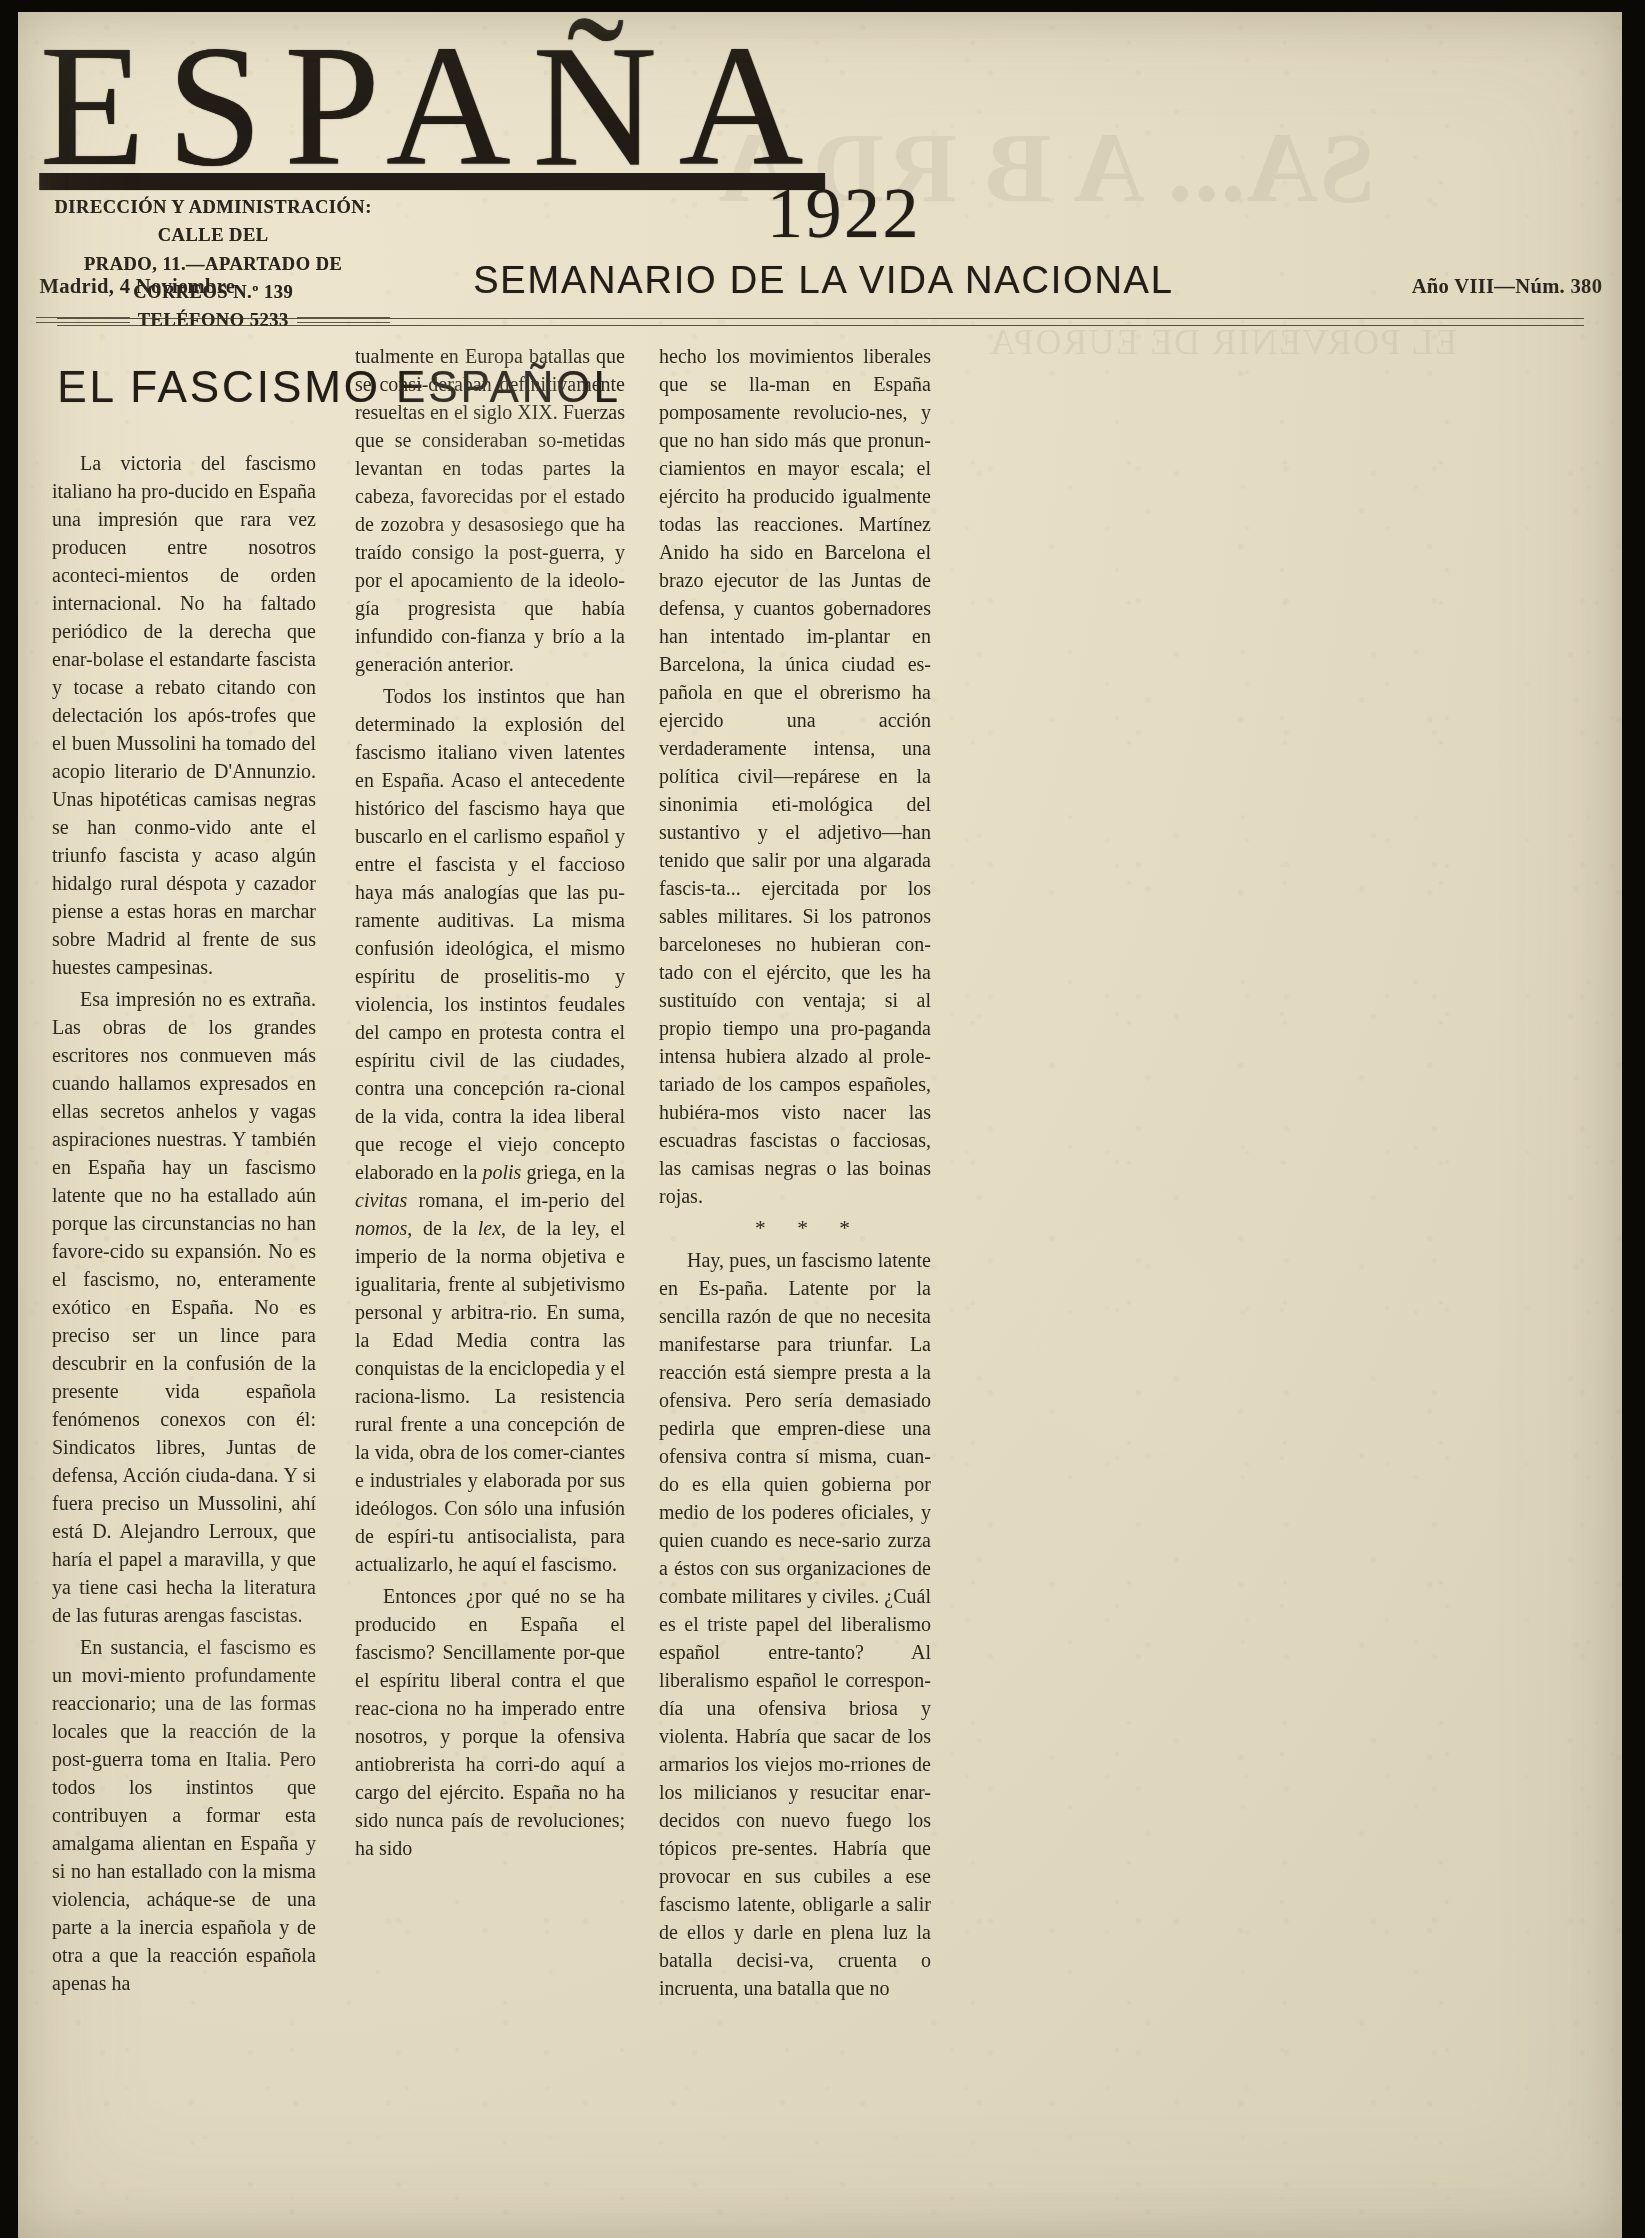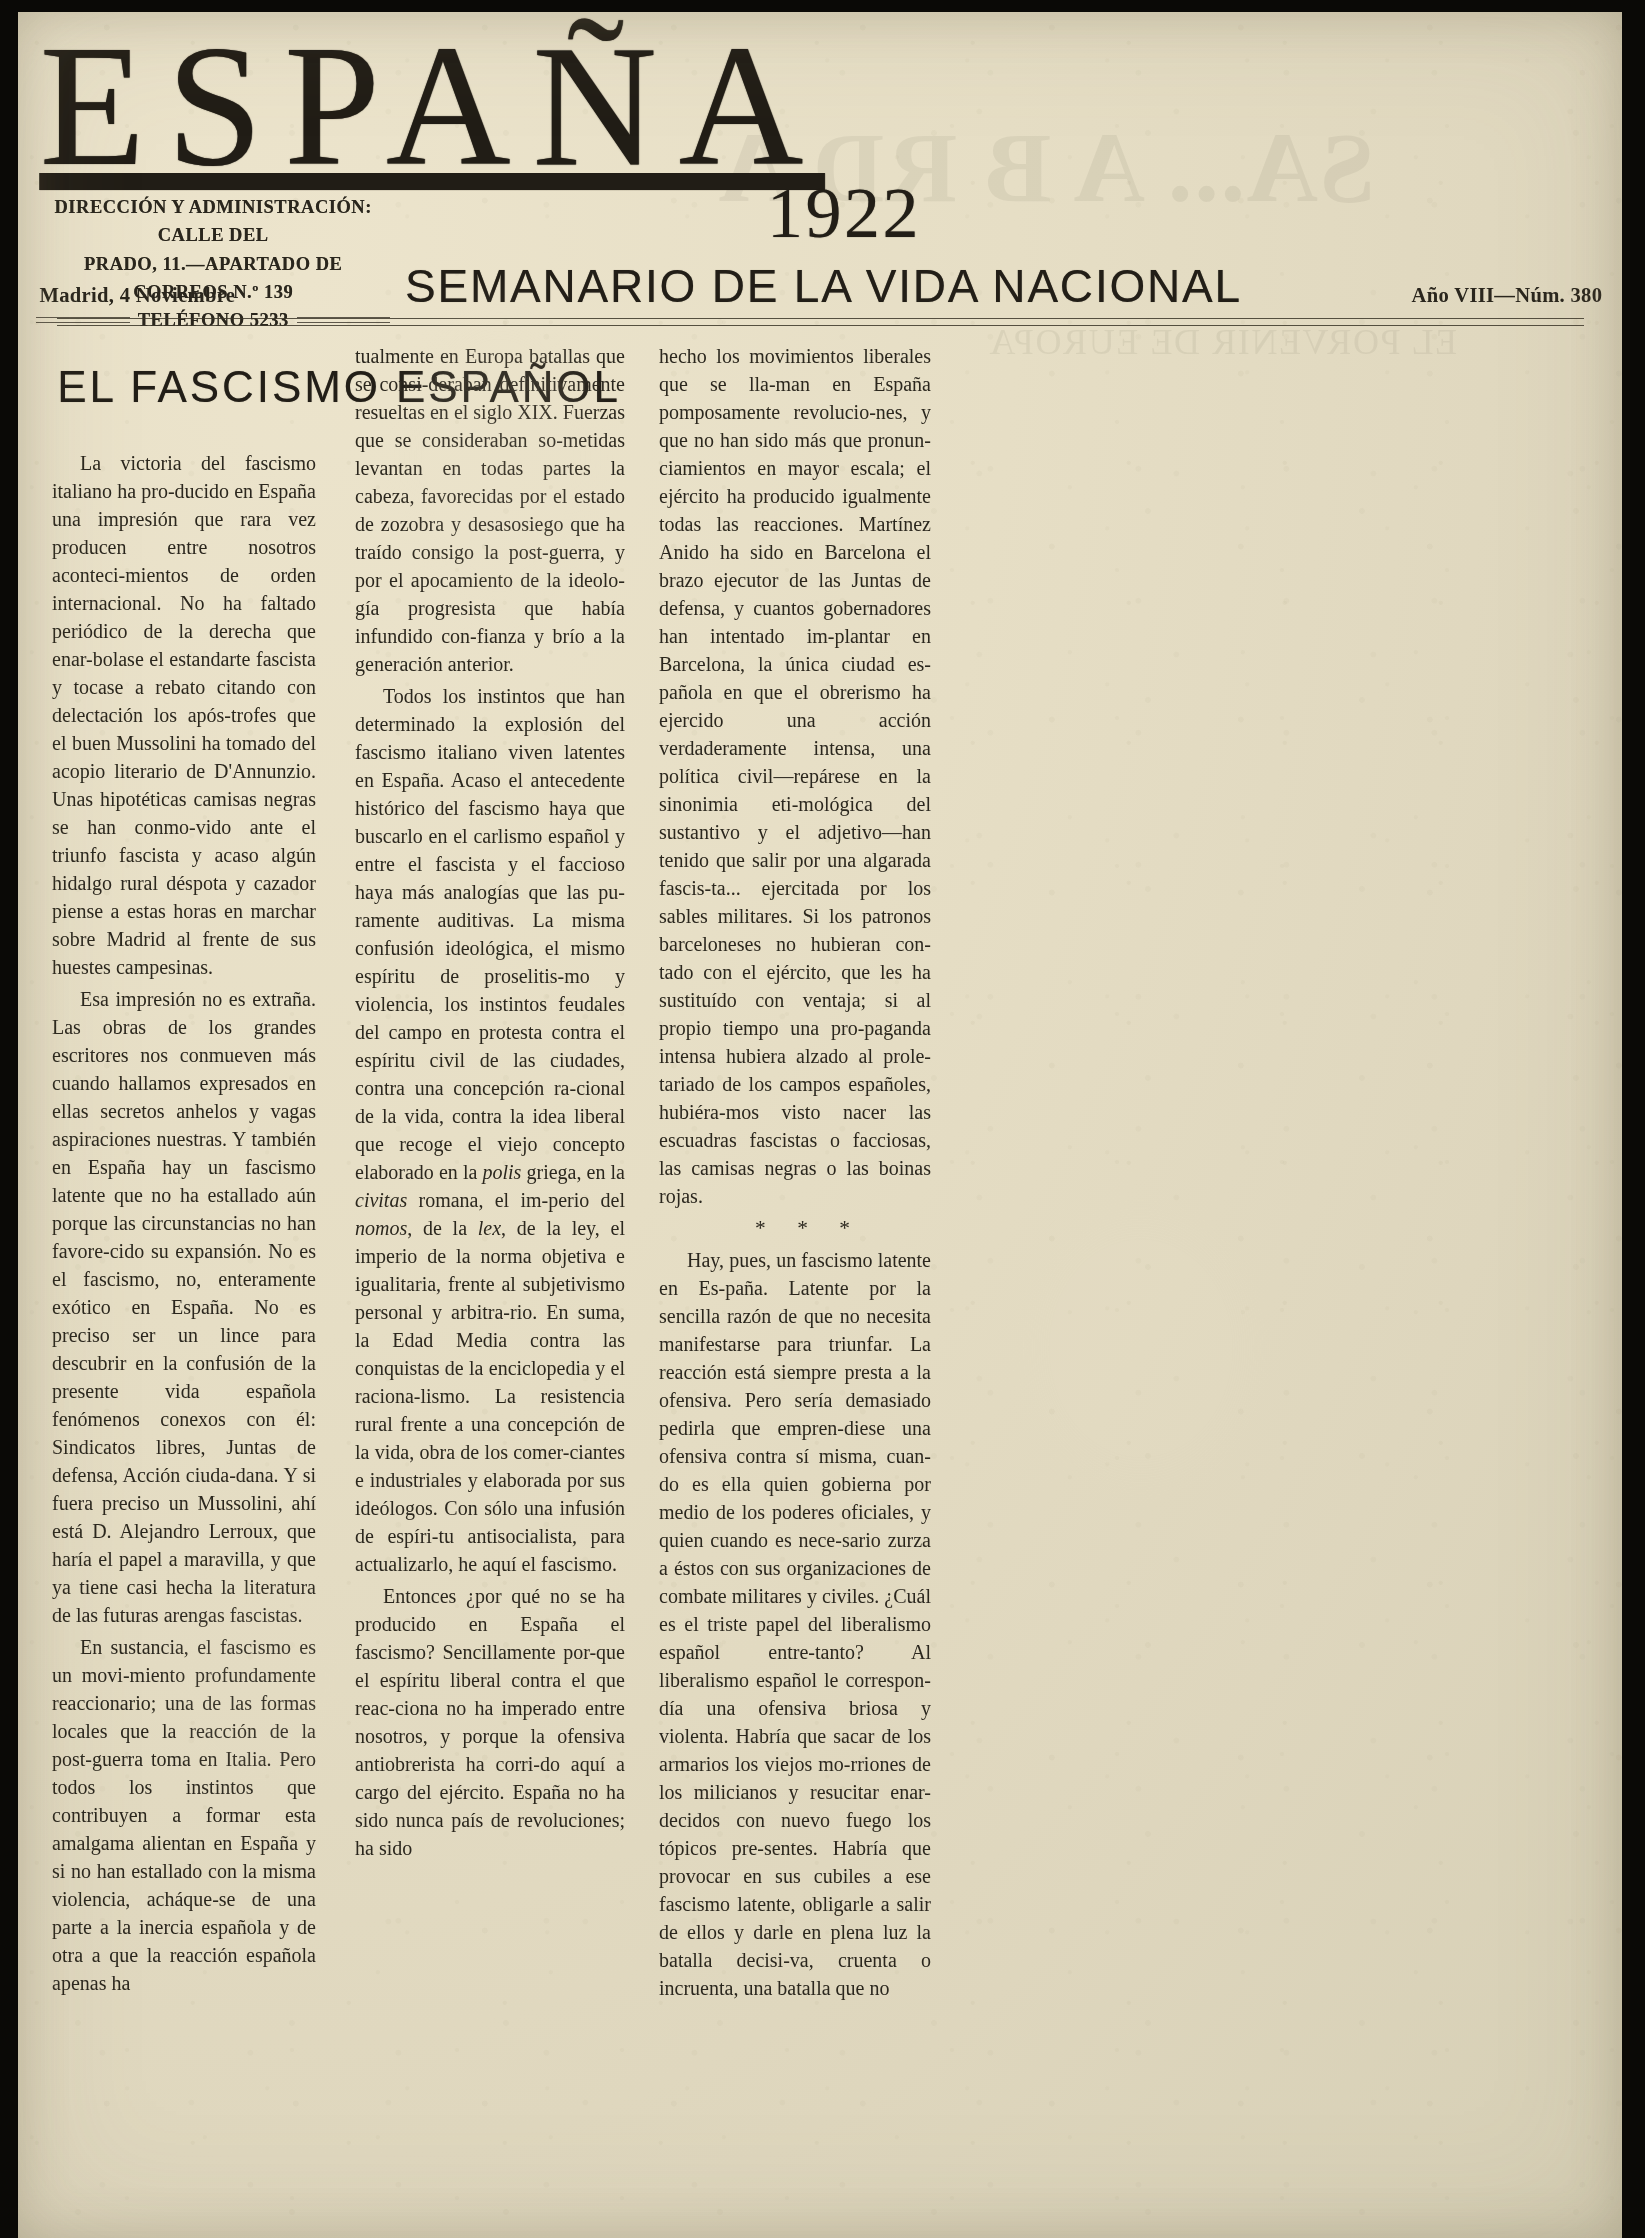--- a/index.html
+++ b/index.html
@@ -155,21 +155,21 @@
   .subhead-left, .subhead-right {
     font-family: "Liberation Serif", "DejaVu Serif", serif;
     font-size: 20.6px;
     font-weight: 700;
     letter-spacing: 0.3px;
     color: #2a261d;
     white-space: nowrap;
   }
   .subhead-center {
     font-family: "Liberation Sans", "DejaVu Sans", sans-serif;
-    font-size: 46px;
+    font-size: 38px;
     letter-spacing: 1.8px;
     color: #221e17;
     white-space: nowrap;
     font-weight: 400;
     text-shadow: 0 0 0.7px rgba(34,30,23,.6);
   }
 
   .header-rule {
     position: absolute;
     left: 39px;

